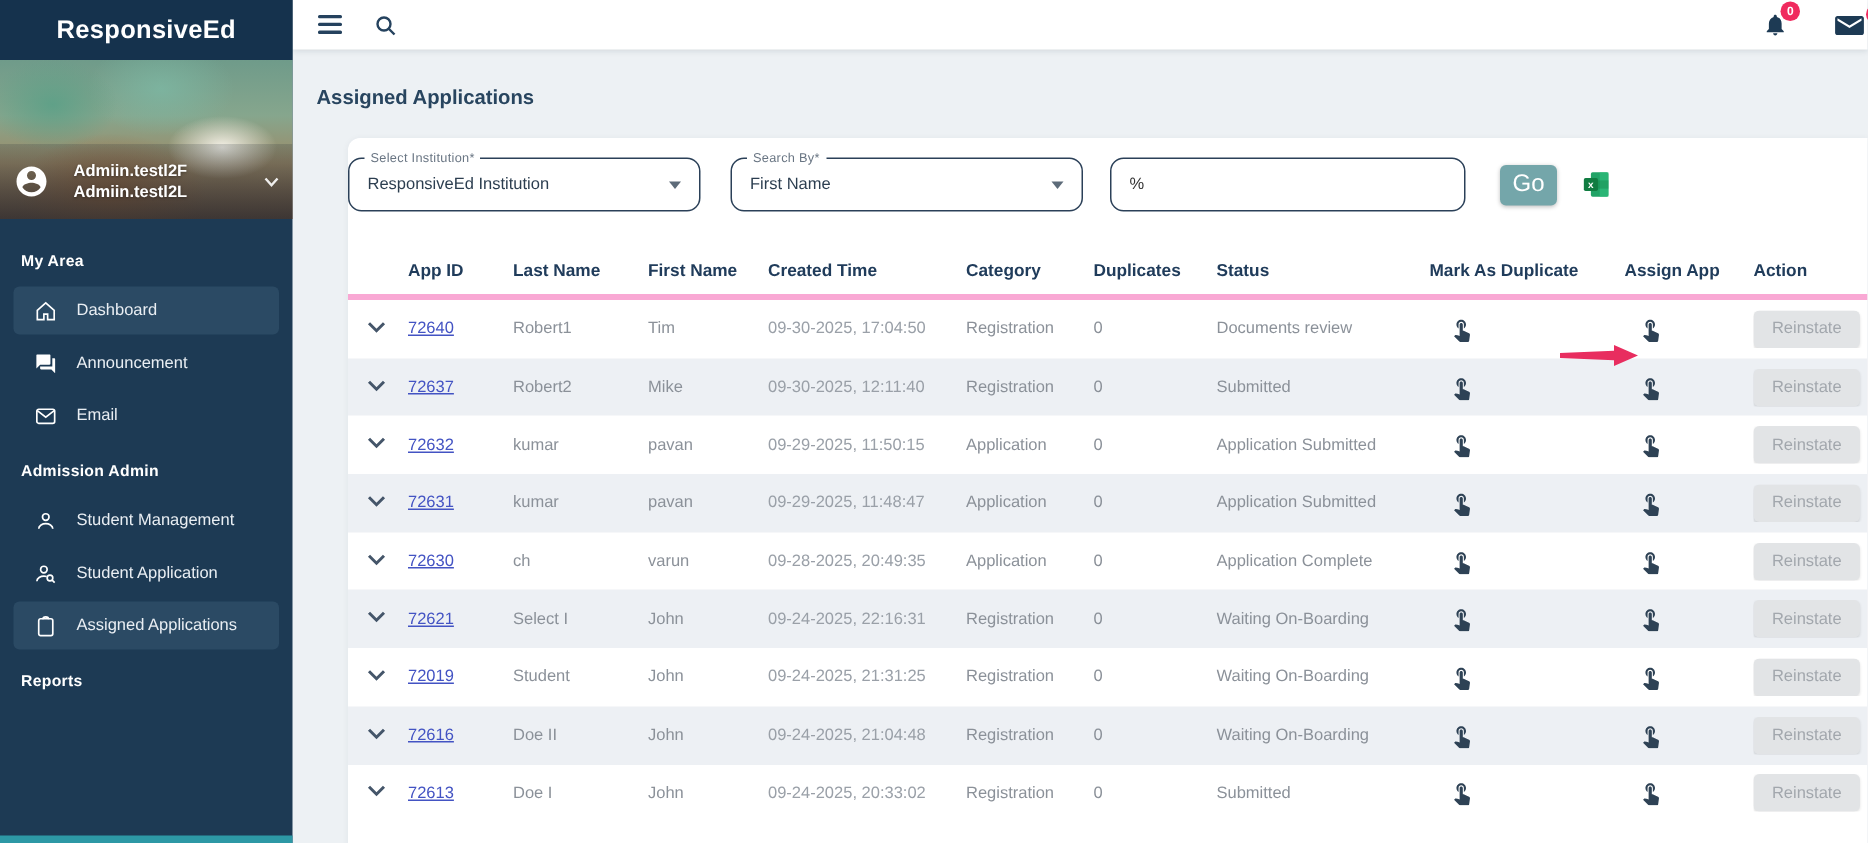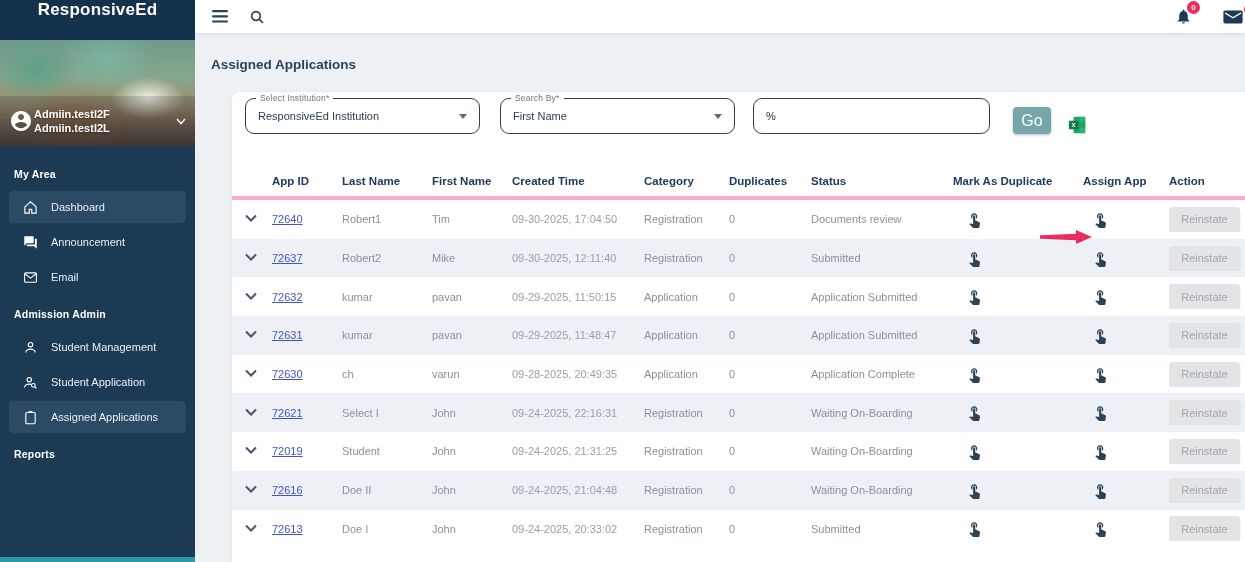--- a/index.html
+++ b/index.html
@@ -1,31 +1,31 @@
 <!DOCTYPE html>
 <html><head>
 <meta charset="utf-8">
 <style>
   * { margin:0; padding:0; box-sizing:border-box; }
   html,body { width:1245px; height:562px; overflow:hidden; font-family:"Liberation Sans", sans-serif; background:#edf1f4; }
 
   
   .sidebar { position:absolute; left:0; top:0; width:195px; height:562px; background:#1d3a54; z-index:10; }
-  .logo-block { height:40px; background:#15324d; display:flex; align-items:flex-start; justify-content:center; }
+  .logo-block { height:40px; background:#15324d; display:flex; align-items:center; justify-content:center; }
   .logo-text { color:#fff; font-weight:bold; font-size:17px; letter-spacing:.2px; }
   .banner { height:106px; position:relative; overflow:hidden;
     background:
       radial-gradient(52px 30px at 76% 55%, rgba(250,247,238,.95), rgba(250,247,238,0) 70%),
       radial-gradient(60px 42px at 18% 28%, rgba(90,160,135,.85), rgba(90,160,135,0) 72%),
       radial-gradient(70px 45px at 55% 18%, rgba(125,185,165,.75), rgba(125,185,165,0) 70%),
       radial-gradient(85px 55px at 38% 85%, rgba(150,100,60,.85), rgba(150,100,60,0) 75%),
       linear-gradient(180deg,#6f9b8a 0%,#86a68d 35%,#9d8a67 65%,#7c5a41 100%); }
   .user-overlay { position:absolute; left:0; right:0; bottom:0; height:50px;
     background:linear-gradient(180deg, rgba(28,40,52,.18), rgba(22,32,44,.62));
-    display:flex; align-items:center; padding:0 9px; gap:1px; }
+    display:flex; align-items:center; padding:0 9px; gap:16px; }
   .avatar { width:24px; height:24px; flex:0 0 24px; }
   .user-names { display:flex; flex-direction:column; }
   .user-names span { color:#fff; font-weight:bold; font-size:11px; line-height:14px; text-shadow:0 1px 2px rgba(0,0,0,.4); }
   .user-chevron { margin-left:auto; opacity:.9; }
   .menu { padding-top:10px; }
   .section-label { color:#ffffff; font-weight:bold; font-size:10.5px; padding:12px 14px 8px 14px; letter-spacing:.2px; }
   .menu-item { display:flex; align-items:center; gap:13px; height:32px; margin:3px 9px; padding-left:14px;
     border-radius:4px; color:#e9eef3; font-size:11px; cursor:pointer; }
   .menu-item.active { background:#2b4a64; }
   .menu-item svg { flex:0 0 15px; }
@@ -44,21 +44,21 @@
     color:#fff; font-size:8px; font-weight:bold; display:flex; align-items:center; justify-content:center; padding:0 2px; }
   .badge.clipped { right:-14px; }
 
   
   .main { position:absolute; left:195px; top:33px; width:1050px; height:529px; }
   .page-title { margin:24px 0 0 16px; color:#28455f; font-weight:bold; font-size:13.5px; }
   .card { margin:20px 0 0 37px; width:1013px; height:472px; background:#fff; border-radius:8px 0 0 0;
     box-shadow:0 1px 5px rgba(30,50,70,.06); padding:20px 0 0 0; overflow:hidden; }
 
   
-  .filter-row { display:flex; align-items:flex-end; padding-left:13px; height:22px; }
+  .filter-row { display:flex; align-items:center; height:22px; }
   .ofield { position:relative; height:36px; border:1px solid #2b4058; border-radius:9px; background:#fff;
     display:flex; align-items:center; padding:0 12px; font-size:11px; color:#2c3e50; cursor:pointer; }
   .ofield .flabel { position:absolute; top:-6px; left:10px; background:#fff; padding:0 4px; font-size:8.5px; color:#697583; letter-spacing:.2px; }
   .f-institution { width:235px; margin-right:20px; }
   .f-searchby { width:235px; margin-right:18px; }
   .caret { position:absolute; right:12px; width:0; height:0; border-left:4px solid transparent; border-right:4px solid transparent; border-top:5px solid #5d6b79; }
   .f-text { width:237px; }
   .f-text input { border:none; outline:none; width:100%; font-size:11px; color:#333; font-family:"Liberation Sans",sans-serif; background:transparent; }
   .go-btn { margin-left:23px; width:38px; height:27px; background:#74a6aa; border:none; border-radius:4px; color:#fff;
     font-size:16px; cursor:pointer; box-shadow:0 1px 3px rgba(0,0,0,.25); font-family:"Liberation Sans",sans-serif; }

